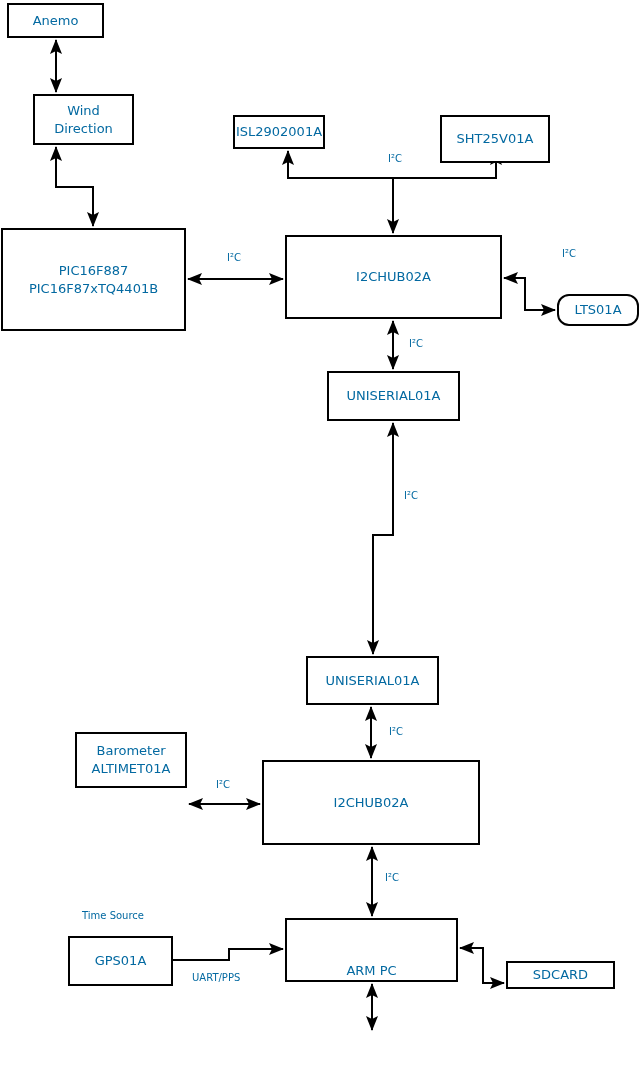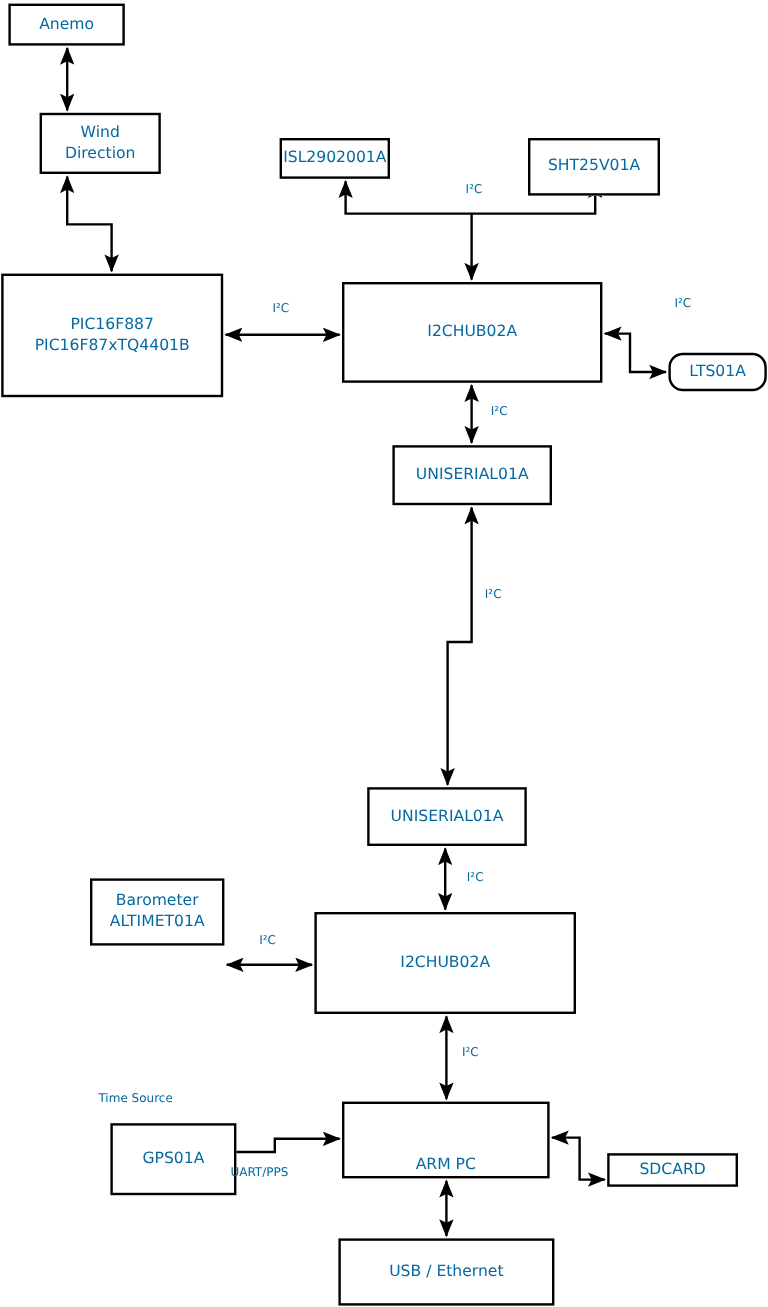--- a/index.html
+++ b/index.html
@@ -129,35 +129,32 @@
 
   <div class="box" style="left:262px; top:760px; width:218px; height:85px;">
     <span>I2CHUB02A</span>
   </div>
 
   <div class="box" style="left:75px; top:732px; width:112px; height:56px;">
     <span>Barometer
 ALTIMET01A</span>
   </div>
 
-  <div class="box" style="left:68px; top:936px; width:105px; height:60px;margin-left:24px;">
+  <div class="box" style="left:68px; top:936px; width:105px; height:50px;">
     <span>GPS01A</span>
   </div>
 
   <div class="box" style="left:285px; top:918px; width:173px; height:64px;align-items:flex-end;">
     <span>ARM PC</span>
   </div>
 
   <div class="box" style="left:506px; top:961px; width:109px; height:28px;">
     <span>SDCARD</span>
   </div>
 
-  <div class="box" style="left:282px; top:1032px; width:180px; height:56px;">
-    <span>USB / Ethernet</span>
-  </div>
 
   <div class="edge-label" style="left:388px; top:153px;">I²C</div>
 
   <div class="edge-label" style="left:227px; top:252px;">I²C</div>
 
   <div class="edge-label" style="left:562px; top:248px;">I²C</div>
 
   <div class="edge-label" style="left:409px; top:338px;">I²C</div>
 
   <div class="edge-label" style="left:404px; top:490px;">I²C</div>

